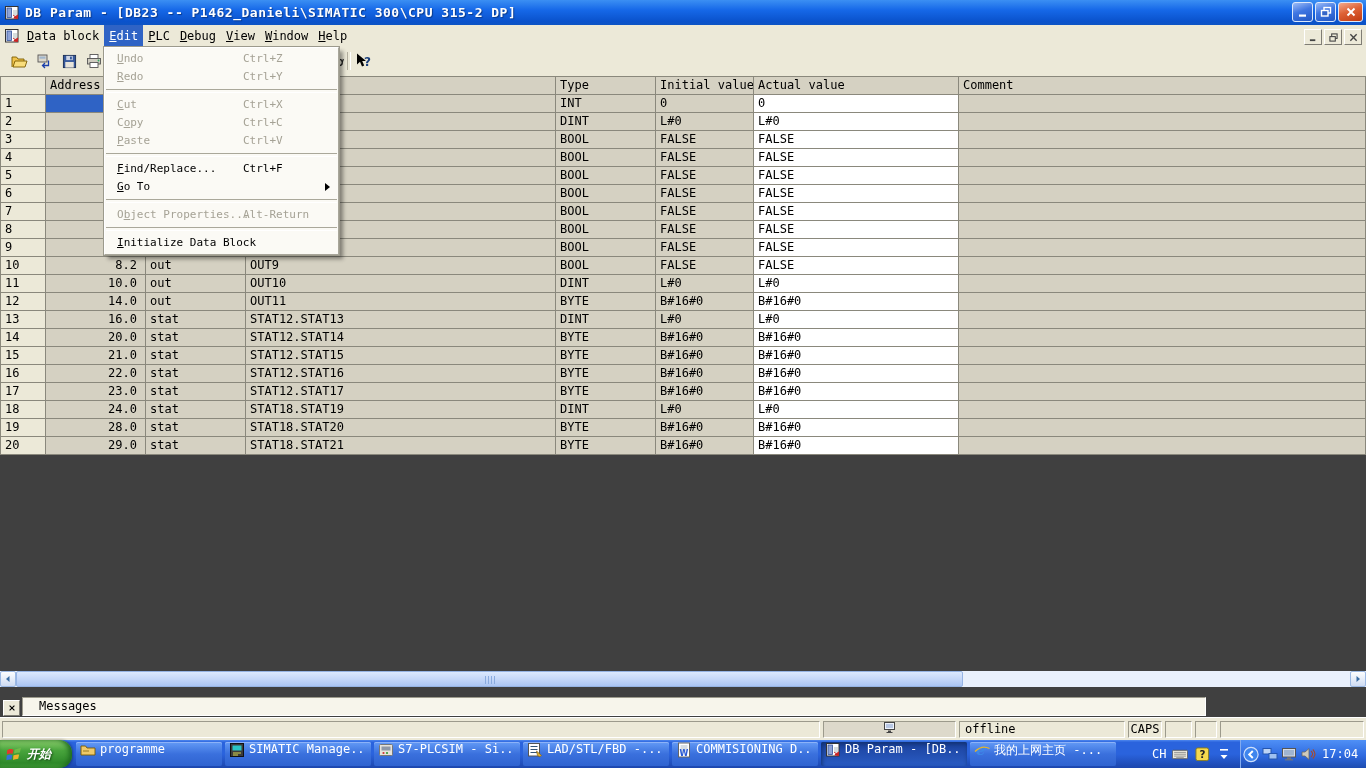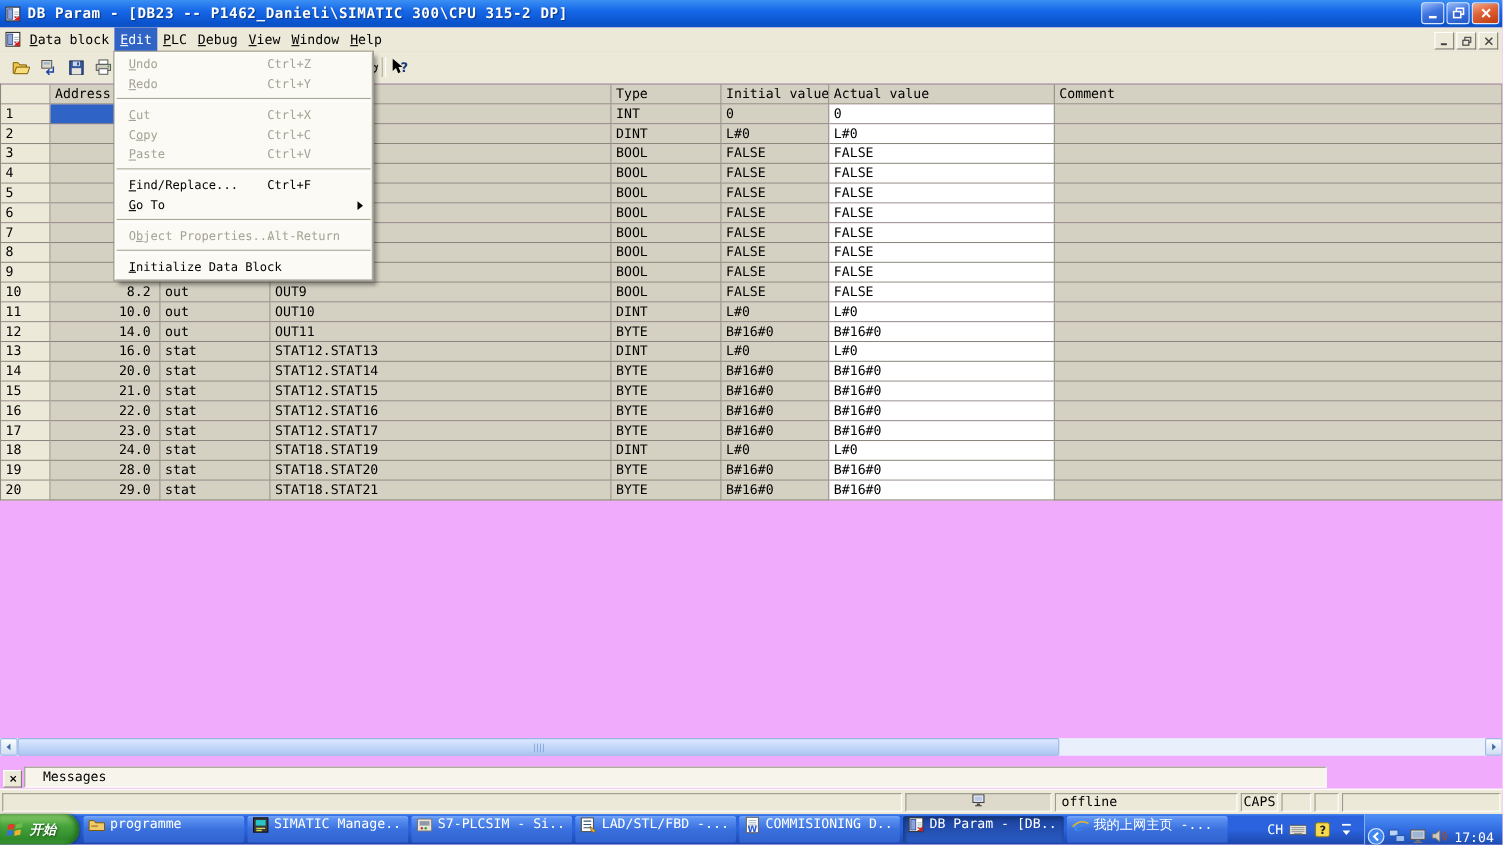--- a/index.html
+++ b/index.html
@@ -1,16 +1,16 @@
 <!DOCTYPE html>
 <html><head>
 <meta charset="utf-8">
 <style>
   html,body{margin:0;padding:0}
-  .screen{position:relative;width:1366px;height:768px;background:#f0abfc;overflow:hidden;
+  .screen{position:relative;width:1366px;height:768px;background:#404040;overflow:hidden;
           font-family:"DejaVu Sans Mono",monospace;font-size:12px;color:#000}
 
   
   .titlebar{position:absolute;left:0;top:0;width:1366px;height:25px;
             background:linear-gradient(180deg,#3b8ff3 0%,#1668e8 40%,#0a52cc 85%,#0d54c4 100%);
             display:flex;align-items:center;color:#fff}
   .app-icon{width:16px;height:16px;margin:0 5px 0 4px;flex:none}
   .title-text{font-weight:bold;font-size:13px;letter-spacing:.5px;text-shadow:1px 1px 1px #0a3a8c;white-space:nowrap}
   .win-btns{position:absolute;right:3px;top:2px;display:flex;gap:2px}
   .wb{width:21px;height:20px;border-radius:3px;border:1px solid #dce9fc;box-sizing:border-box;
@@ -99,21 +99,21 @@
   #task-buttons{position:absolute;left:76px;top:2px;height:24px;display:flex;gap:3px}
   .task-btn{width:146px;height:24px;border-radius:2px;box-sizing:border-box;padding:0 4px;
             background:linear-gradient(180deg,#639af6 0%,#3a70dd 50%,#2f63d0 100%);
             box-shadow:inset 0 1px 0 #8cb2f8;display:flex;align-items:flex-start;color:#fff}
   .task-btn.active{background:linear-gradient(180deg,#1b419c 0%,#2a5cc4 100%);box-shadow:inset 1px 2px 4px #113170}
   .tb-icon{width:16px;height:16px;margin-right:4px;flex:none}
   .tb-label{white-space:nowrap;overflow:hidden;font-size:12px}
   .langbar{position:absolute;left:1152px;top:0;height:28px;display:flex;align-items:center;gap:6px;color:#fff}
   .tray{position:absolute;left:1240px;top:0;width:126px;height:28px;box-sizing:border-box;border-left:1px solid #83abef;
         background:linear-gradient(180deg,#4f90f6 0%,#2f6ae0 55%,#1d4cb0 100%);
-        display:flex;align-items:flex-end;gap:3px;padding-left:2px;color:#fff}
+        display:flex;align-items:center;gap:3px;padding-left:2px;color:#fff}
   .tray-clock{margin-left:3px;font-size:12px}
   .ti{width:16px;height:16px;flex:none;display:flex;align-items:center;justify-content:center}
 </style>
 </head>
 <body>
 
 <div class="screen">
 
   <div class="titlebar">
     <span class="app-icon"><svg width="16" height="16" viewBox="0 0 16 16">

